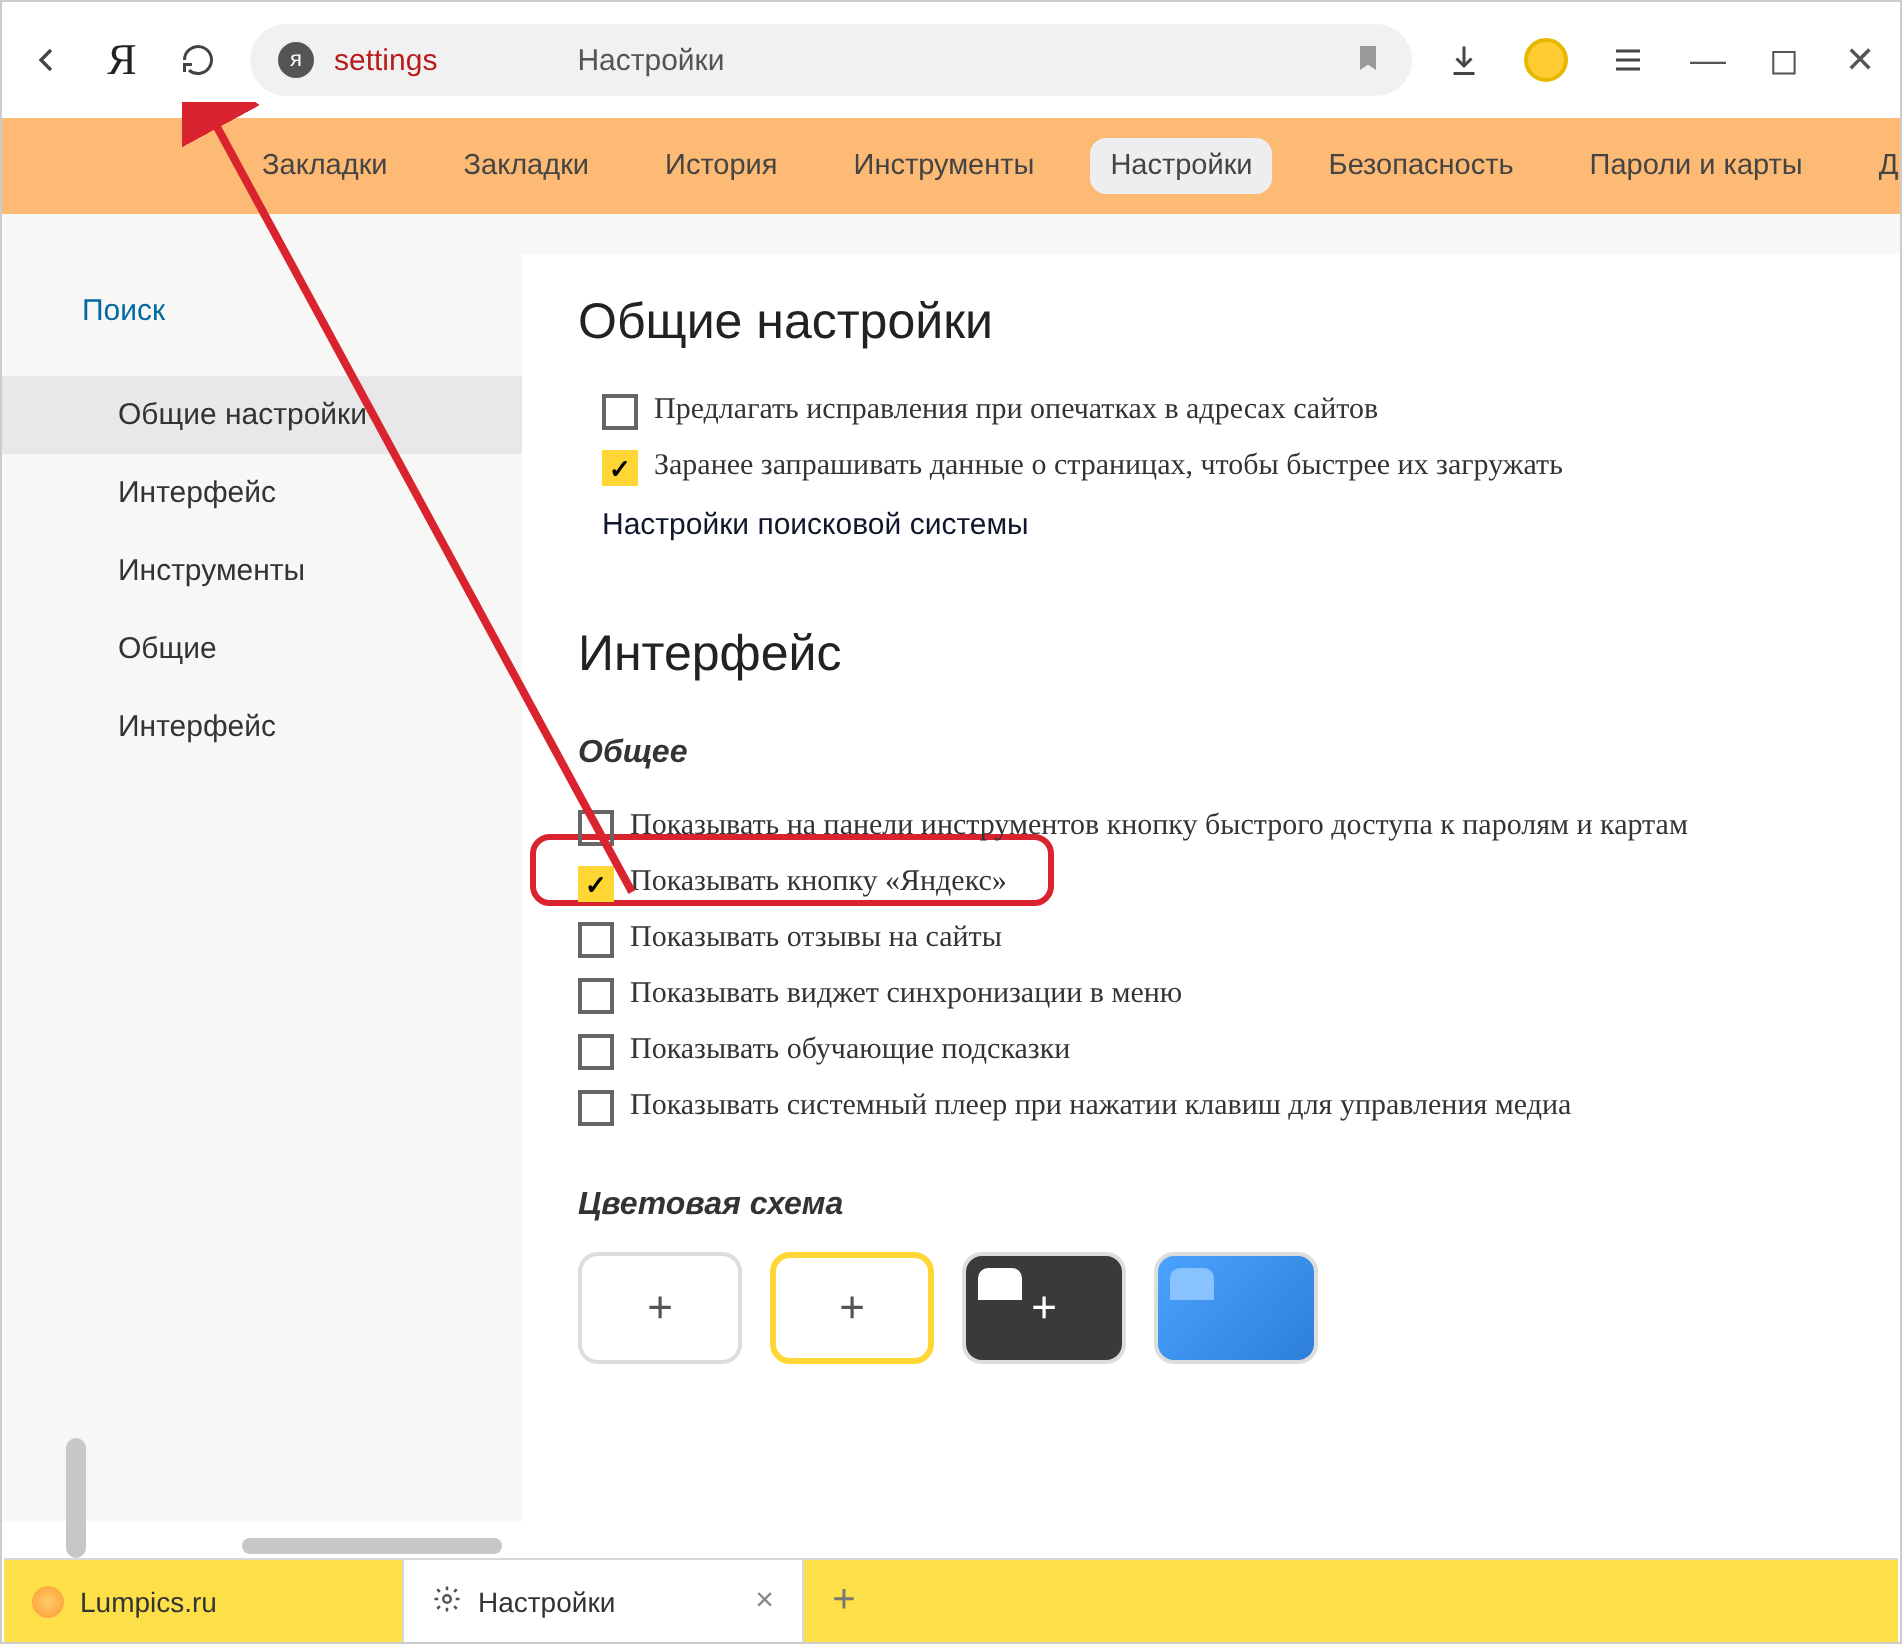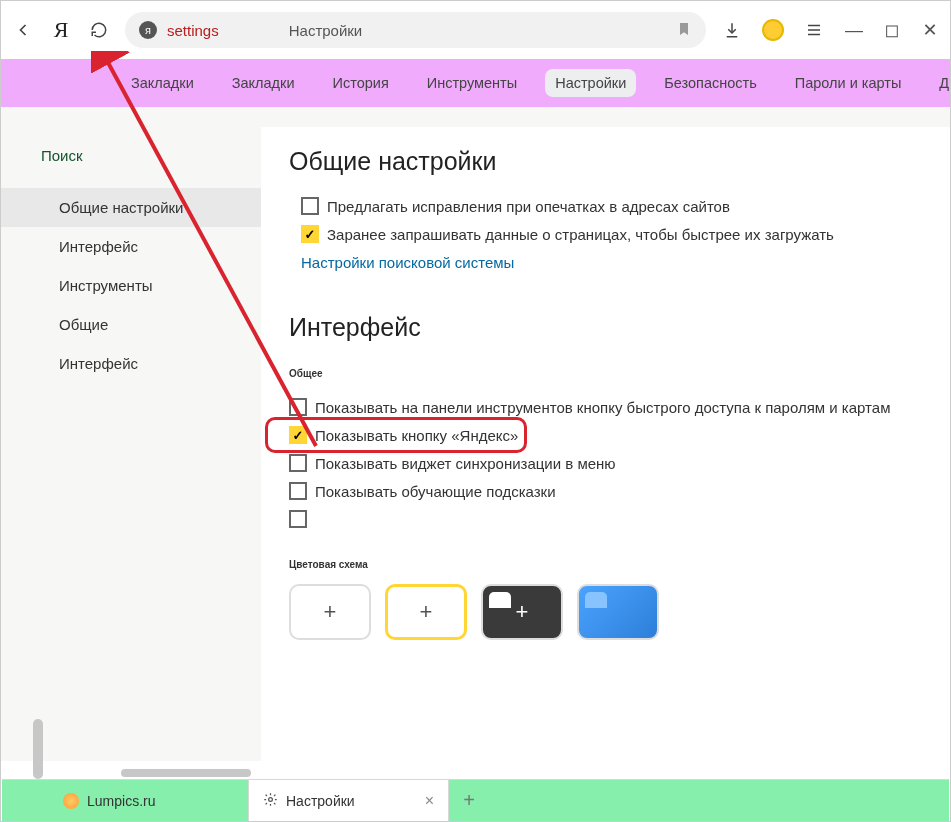--- a/index.html
+++ b/index.html
@@ -12,54 +12,54 @@
   .url-bar { flex: 1; height: 36px; background: #f1f1f1; border-radius: 18px; display: flex; align-items: center; padding: 0 14px; gap: 10px; }
   .url-bar .fav { width: 18px; height: 18px; border-radius: 50%; background: #555; display: flex; align-items: center; justify-content: center; color: #fff; font-size: 11px; }
   .url-bar .url-text { color: #b91c1c; font-size: 15px; }
   .url-bar .page-title { color: #555; font-size: 15px; margin-left: 60px; }
   .url-bar .bookmark { margin-left: auto; color: #999; }
   .toolbar-right { display: flex; gap: 18px; align-items: center; }
   .avatar { width: 22px; height: 22px; border-radius: 50%; background: #ffcc33; border: 2px solid #e6b800; }
   .win-ctrl { font-size: 18px; color: #555; width: 20px; text-align: center; cursor: pointer; }
 
   
-  .tabs-row { display: flex; align-items: center; height: 48px; padding-left: 120px; gap: 18px; background: #f0abfc; font-size: 14.5px; color: #444; }
+  .tabs-row { display: flex; align-items: center; height: 48px; padding-left: 120px; gap: 18px; background: #fdba74; font-size: 14.5px; color: #444; }
   .tabs-row .tab { padding: 6px 10px; border-radius: 8px; cursor: pointer; white-space: nowrap; }
   .tabs-row .tab.active { background: #eceef0; }
 
   
   .main { display: flex; height: 654px; background: #f7f7f6; }
   .sidebar { width: 260px; padding: 30px 0 0 0; flex-shrink: 0; }
-  .sidebar .search { margin: 0 20px 14px 40px; padding: 10px 0; color: #14532d; font-size: 15px; }
+  .sidebar .search { margin: 0 20px 14px 40px; padding: 10px 0; color: #0369a1; font-size: 15px; }
   .sidebar .nav-item { padding: 11px 20px 11px 58px; font-size: 15px; color: #333; cursor: pointer; }
   .sidebar .nav-item.active { background: #e8e8e8; }
 
   .content { flex: 1; background: #fff; margin: 20px 0 0 0; padding: 20px 28px; overflow-y: auto; position: relative; }
   .section-title { font-size: 25px; font-weight: 300; margin-bottom: 16px; color: #222; }
-  .subsection-title { font-size: 10px; font-weight: bold; margin: 26px 0 14px 0; }
-  .option-row { display: flex; align-items: flex-end; gap: 8px; padding: 5px 0; font-size: 15px; position: relative; }
+  .subsection-title { font-size: 16px; font-weight: bold; margin: 26px 0 14px 0; font-style: italic; }
+  .option-row { display: flex; align-items: flex-start; gap: 8px; padding: 5px 0; font-size: 15px; position: relative; font-family: Liberation Serif, serif; }
   .option-row.indent { padding-left: 12px; }
   .checkbox { width: 18px; height: 18px; border: 2px solid #666; flex-shrink: 0; display: flex; align-items: center; justify-content: center; }
   .checkbox.checked { background: #ffd633; border-color: #ffd633; }
   .checkbox.checked::after { content: "✓"; color: #000; font-size: 13px; font-weight: bold; line-height: 1; }
-  .link { color: #0369a1; font-size: 15px; padding: 6px 0 6px 12px; cursor: pointer; }
+  .link { color: #0f172a; font-size: 15px; padding: 6px 0 6px 12px; cursor: pointer; }
   .highlight-box { position: absolute; border: 3px solid #d9232e; border-radius: 10px; pointer-events: none; }
 
   
   .themes { display: flex; gap: 14px; margin-top: 12px; }
   .theme-thumb { width: 82px; height: 56px; border-radius: 10px; border: 2px solid #ddd; background: #fff; position: relative; display: flex; align-items: center; justify-content: center; font-size: 22px; color: #555; }
   .theme-thumb.sel { border: 3px solid #ffd633; }
   .theme-thumb.dark { background: #3a3a3a; color: #fff; }
   .theme-thumb.color { background: linear-gradient(135deg,#4aa3ff,#2d7fd8); border-color: #ddd; }
   .theme-thumb::before { content: ""; position: absolute; top: 6px; left: 6px; width: 22px; height: 16px; background: #fff; border-radius: 5px 5px 0 0; }
   .theme-thumb.dark::before { background: #fff; }
   .theme-thumb.color::before { background: #88c3ff; }
 
   
-  .tab-bar { position: absolute; bottom: 0; left: 1px; right: 1px; height: 42px; background: #86efac; display: flex; align-items: stretch; border-top: 1px solid #d8d8d8; padding-left: 47px; }
+  .tab-bar { position: absolute; bottom: 0; left: 1px; right: 1px; height: 42px; background: #fde047; display: flex; align-items: stretch; border-top: 1px solid #d8d8d8; }
   .btab { display: flex; align-items: center; gap: 8px; padding: 0 14px; border-right: 1px solid #d8d8d8; font-size: 14px; color: #333; min-width: 200px; }
   .btab.active { background: #fff; }
   .btab .tab-icon { width: 16px; height: 16px; }
   .btab .close { margin-left: auto; color: #888; font-size: 16px; }
   .newtab { width: 40px; display: flex; align-items: center; justify-content: center; color: #777; font-size: 20px; cursor: pointer; }
   .orange { background: radial-gradient(circle,#ffcc66,#ff9933); border-radius: 50%; }
 
   
   .v-scroll { position: absolute; left: 32px; bottom: 42px; width: 10px; height: 60px; background: #c7c7c7; border-radius: 5px; }
   .h-scroll { position: absolute; bottom: 44px; left: 120px; width: 130px; height: 8px; background: #c7c7c7; border-radius: 4px; }
@@ -154,28 +154,33 @@
     <div class="option-row">
       <div class="checkbox"></div>
       <span>Показывать на панели инструментов кнопку быстрого доступа к паролям и картам</span>
     </div>
     <div class="option-row">
       <div class="checkbox checked"></div>
       <span>Показывать кнопку «Яндекс»</span>
     </div>
     <div class="option-row">
       <div class="checkbox"></div>
+      <span>Показывать отзывы на сайты</span>
+    </div>
+    <div class="option-row">
+      <div class="checkbox"></div>
       <span>Показывать виджет синхронизации в меню</span>
     </div>
     <div class="option-row">
       <div class="checkbox"></div>
       <span>Показывать обучающие подсказки</span>
     </div>
     <div class="option-row">
       <div class="checkbox"></div>
+      <span>Показывать системный плеер при нажатии клавиш для управления медиа</span>
     </div>
 
     <div class="subsection-title">Цветовая схема</div>
     <div class="themes">
       <div class="theme-thumb">+</div>
       <div class="theme-thumb sel">+</div>
       <div class="theme-thumb dark">+</div>
       <div class="theme-thumb color"></div>
     </div>
   </div>

